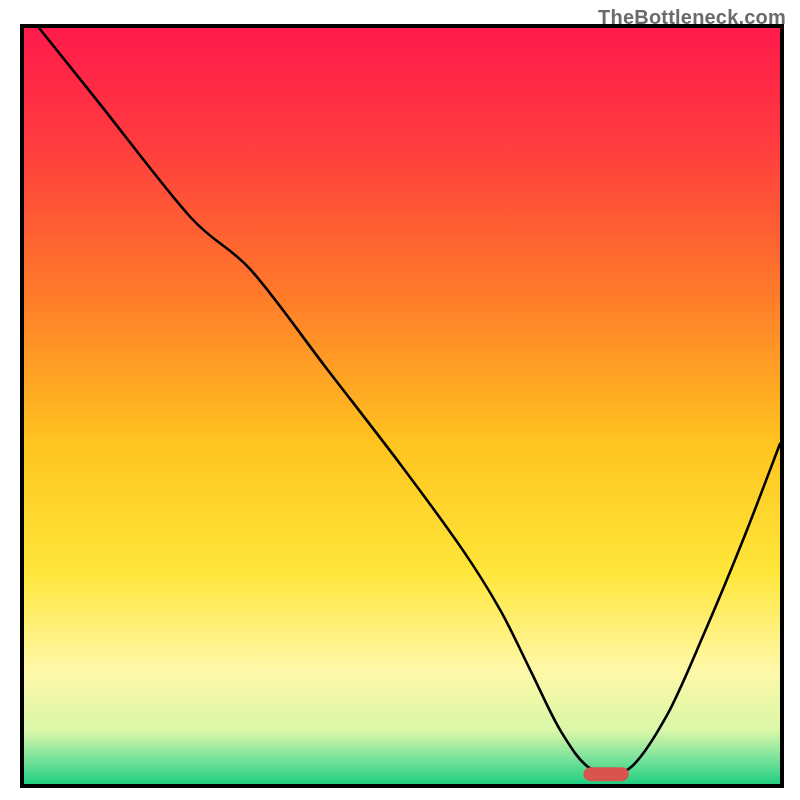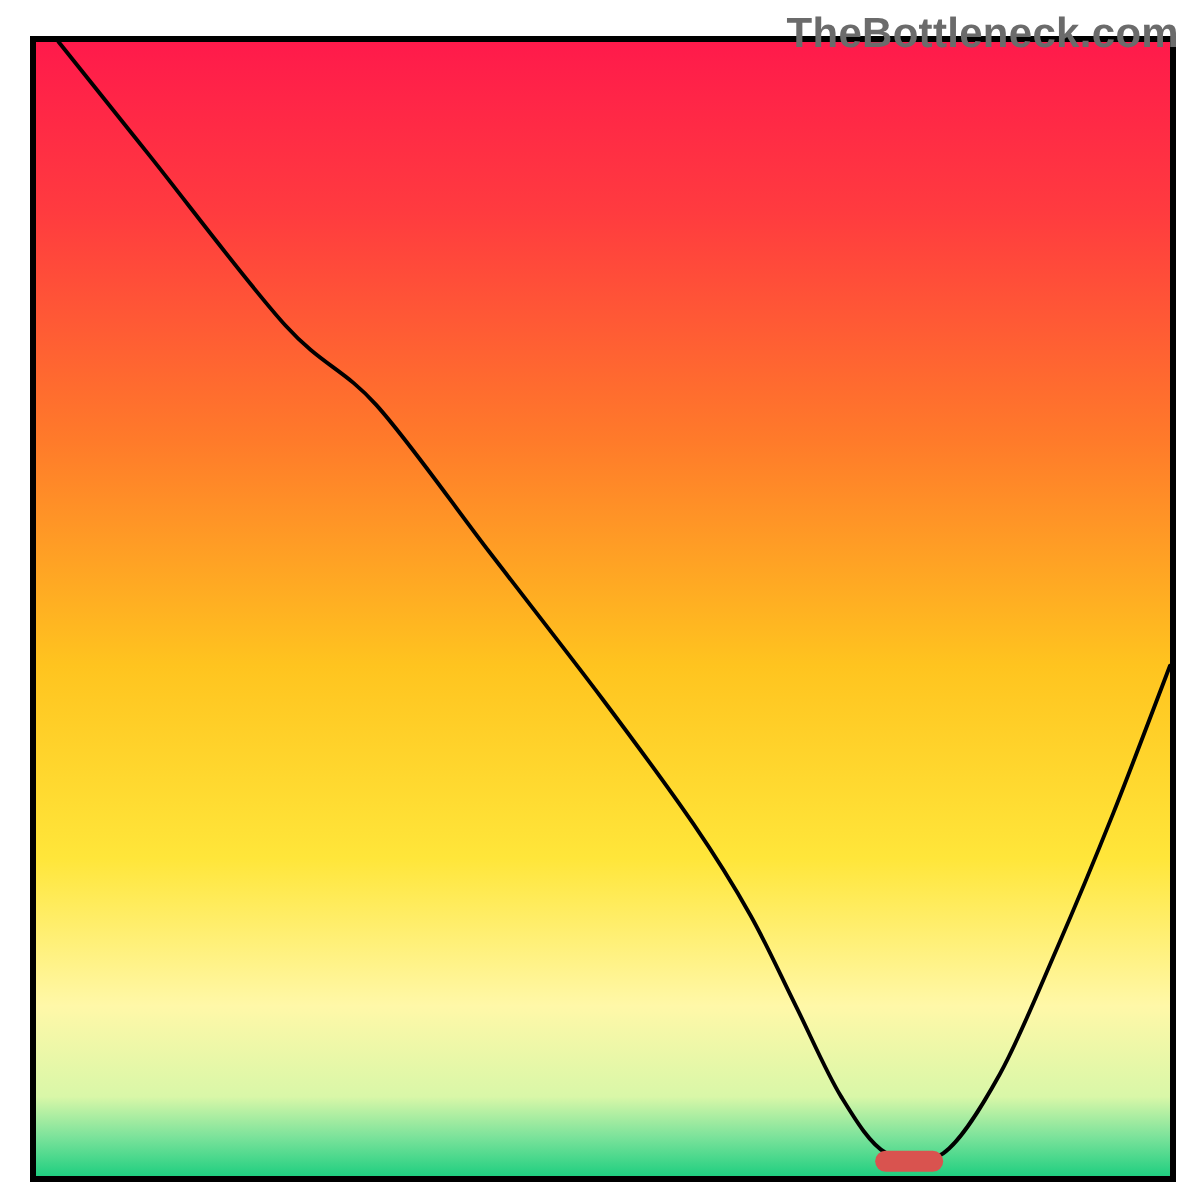--- a/index.html
+++ b/index.html
@@ -12,21 +12,21 @@
   }
   .chart-container {
     position: relative;
     width: 800px;
     height: 800px;
   }
   .watermark {
     position: absolute;
     top: 6px;
     right: 14px;
-    font-size: 28px;
+    font-size: 20px;
     font-weight: 600;
     color: #6b6b6b;
     letter-spacing: 0.2px;
     z-index: 10;
   }
   svg {
     display: block;
   }
 </style>
 </head>

